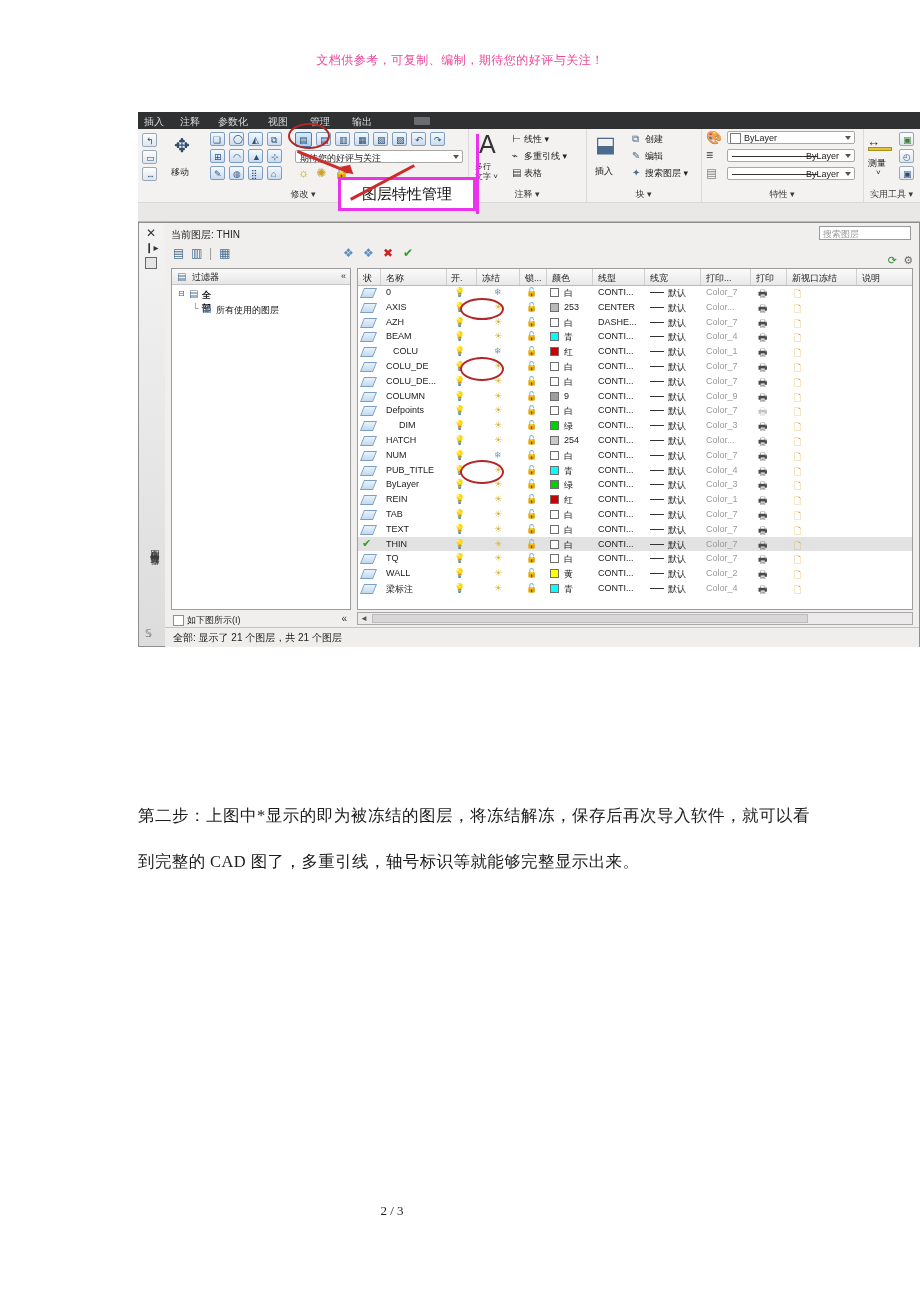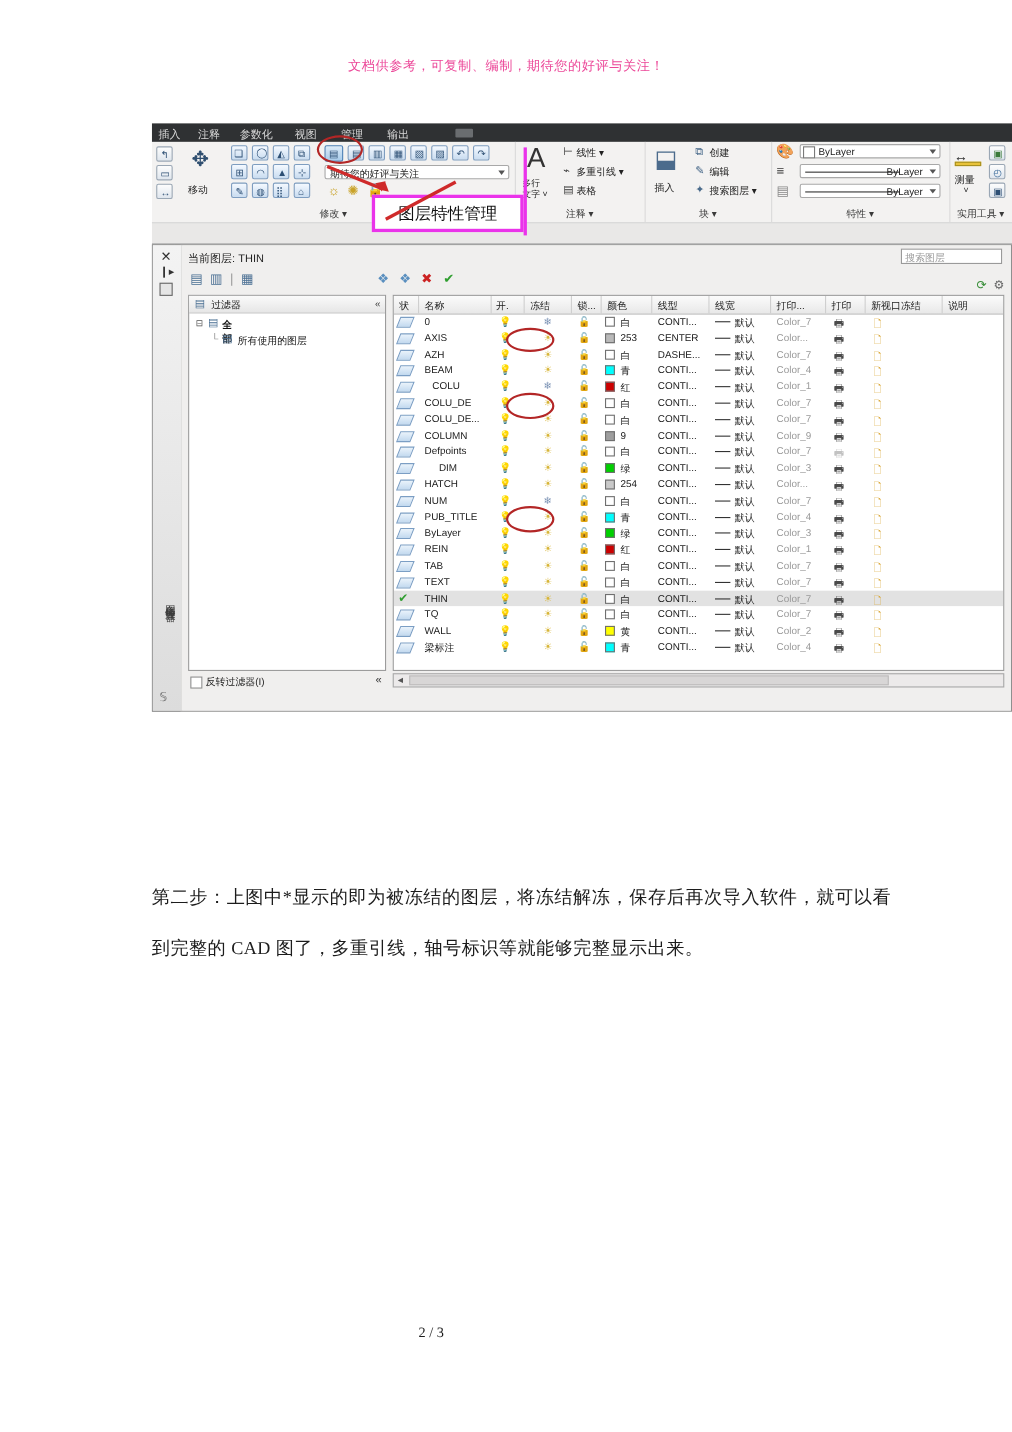--- a/index.html
+++ b/index.html
@@ -396,21 +396,21 @@
           <span style="position:absolute;left:11px;top:-1px;color:#4a6f93;font-size:10px">▤</span>
           <span style="position:absolute;left:24px;top:0;font-weight:bold">全部</span>
           <span style="position:absolute;left:14px;top:14px;color:#888;font-size:9px">└</span>
           <span style="position:absolute;left:24px;top:14px;color:#4a6f93;font-size:10px">▤</span>
           <span class="l2" style="left:38px;top:15px">所有使用的图层</span>
         </div>
       </div>
 
       <div class="invbox">
         <span class="chk"></span>
-        <span class="lb">反转过滤器(I)</span>
+        <span class="lb">如下图所示(I)</span>
         <span class="cc">«</span>
       </div>
 
       <div class="grid">
         <div class="ghdr">
           <span class="gh" style="left:5px">状</span>
           <span class="gh" style="left:28px">名称</span>
           <span class="gh" style="left:93px">开.</span>
           <span class="gh" style="left:124px">冻结</span>
           <span class="gh" style="left:167px">锁...</span>
@@ -750,20 +750,23 @@
               <span class="vpfrz" style="left:436px;top:2px">🗋</span>
             </div>
           </div>
       </div>
 
       <div class="hsb">
         <span class="lft">◄</span>
         <span class="thumb"></span>
       </div>
 
+      <div class="statbar">
+        <span>全部: 显示了 21 个图层，共 21 个图层</span>
+      </div>
     </div>
   </div>
 
   <div class="magenta-box" style="left:200px;top:65px;width:138px;height:34px">
     <span class="lbl">图层特性管理</span>
   </div>
   <div class="magenta-edge" style="left:338px;top:22px;height:80px"></div>
 
   <div class="ellipse" style="left:150px;top:11px;width:42px;height:26px"></div>
   <div class="arrowline" style="left:160px;top:38px;width:52px;transform:rotate(22deg)"></div>

